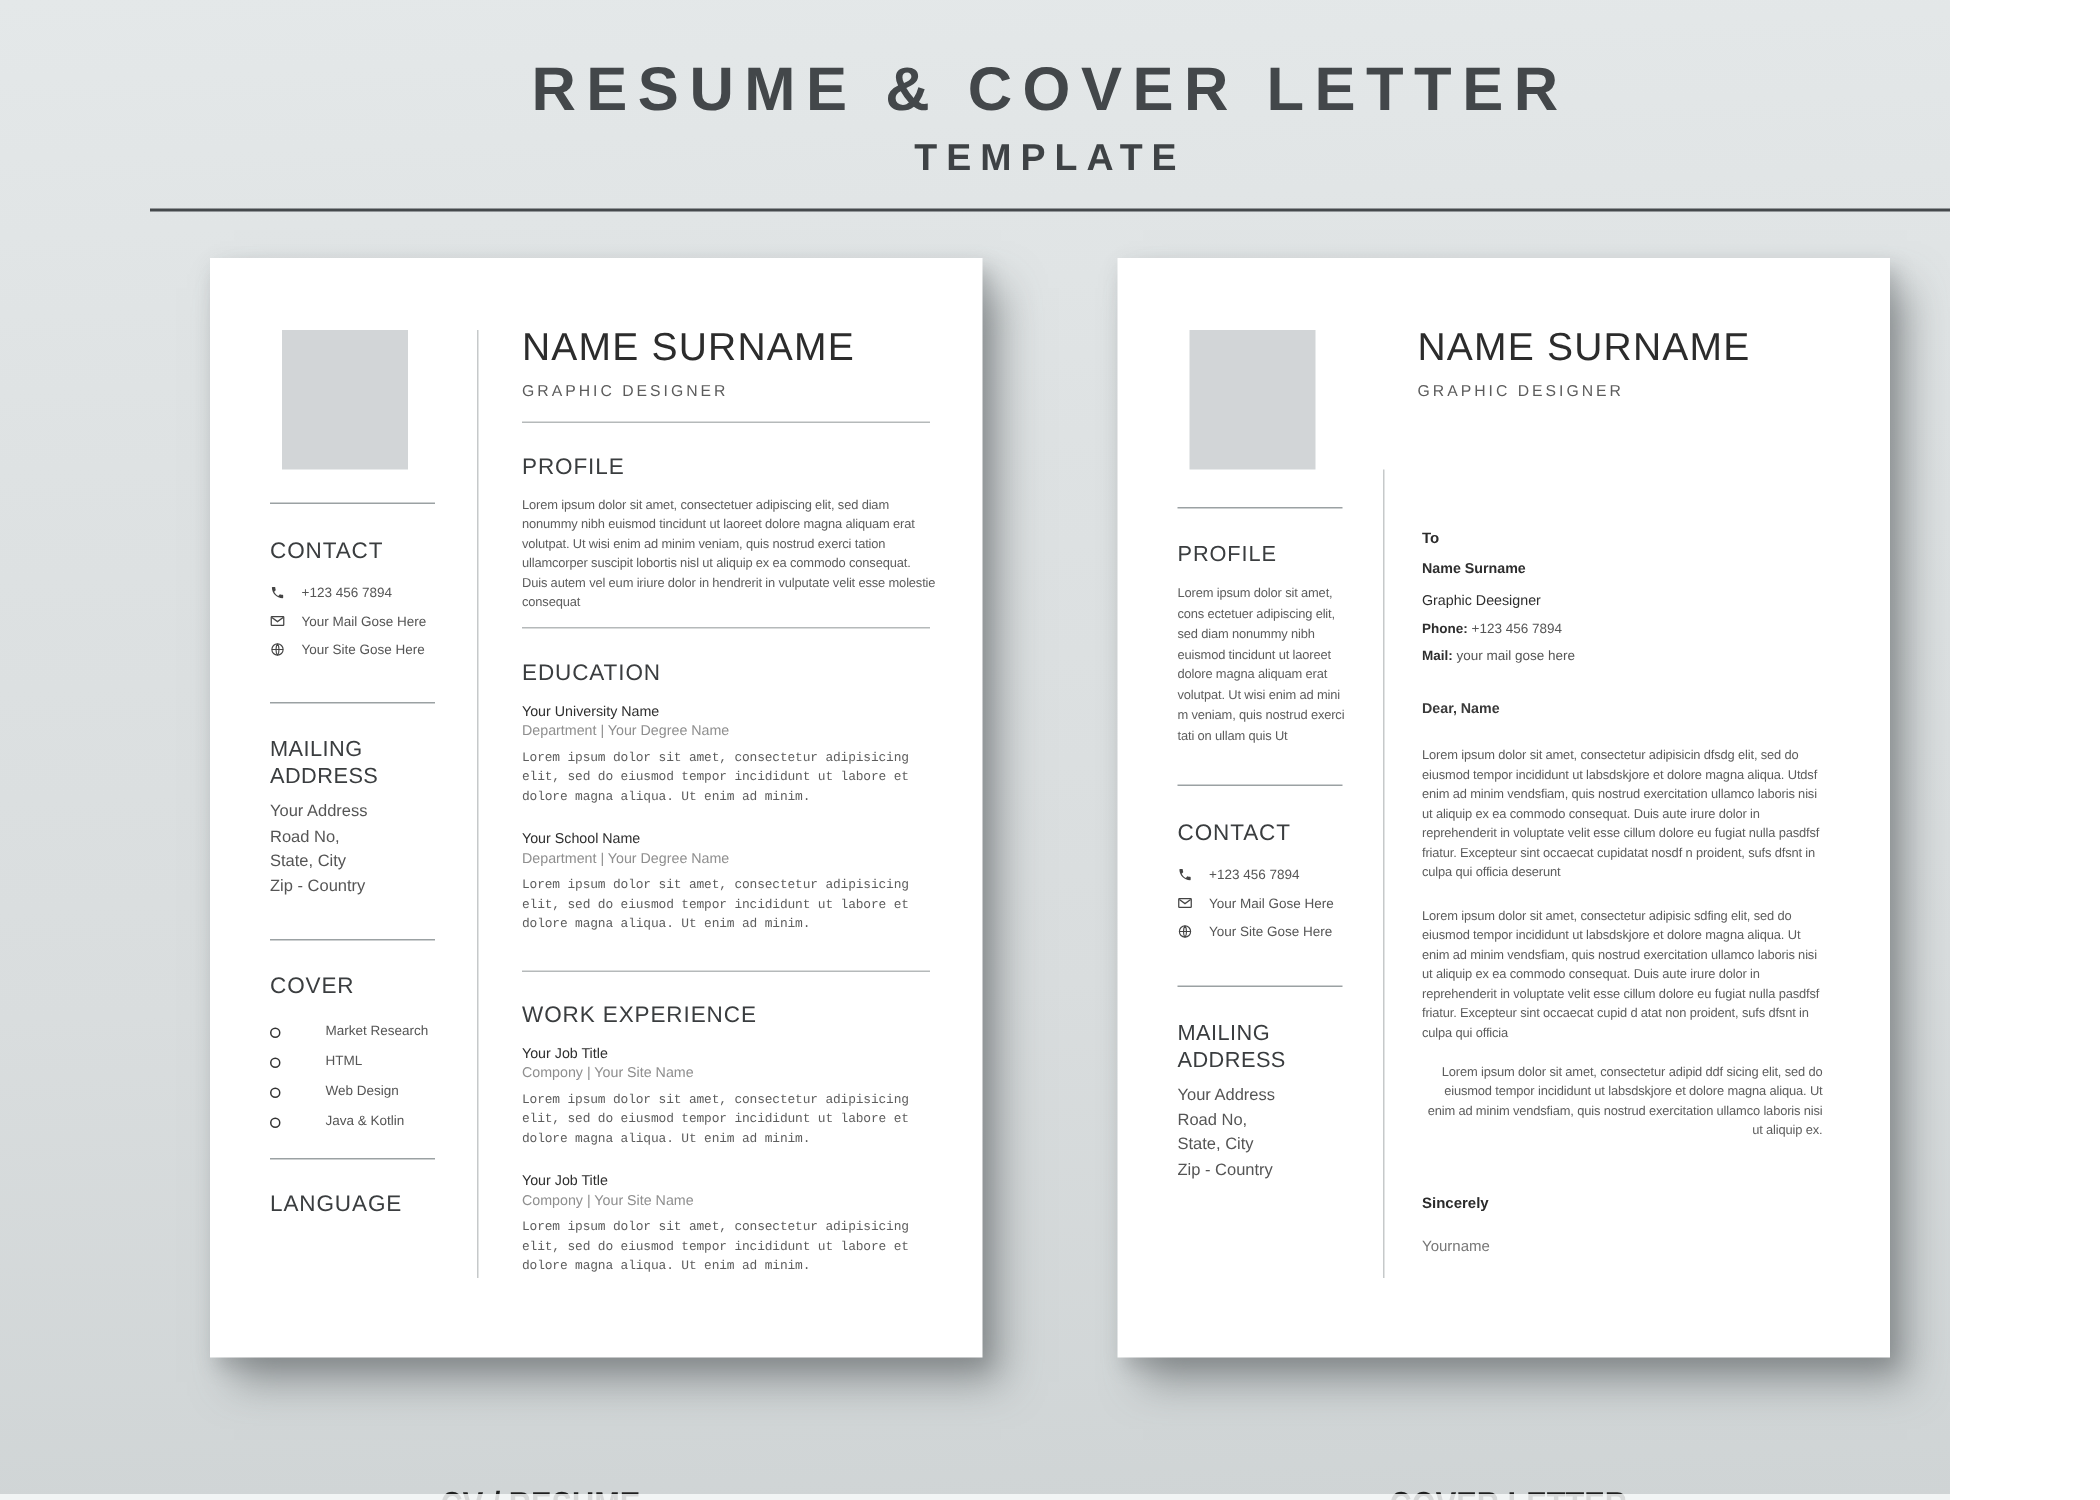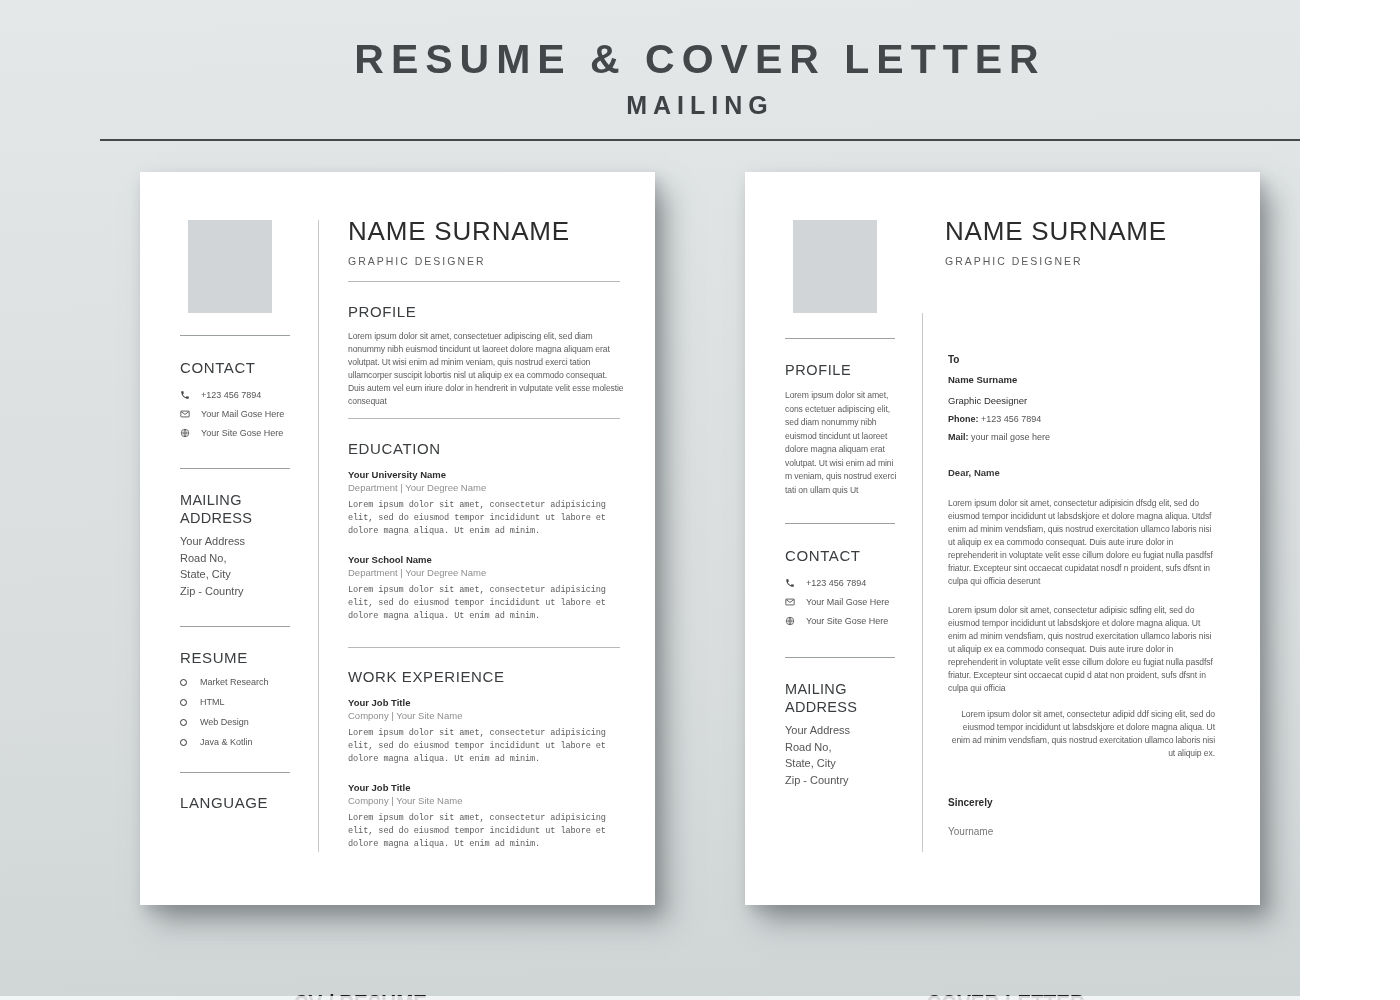--- a/index.html
+++ b/index.html
@@ -35,21 +35,21 @@
   .c-list{margin-top:8px;}
   .c-row{display:flex;align-items:center;height:19px;}
   .ico{width:11px;display:flex;align-items:center;flex:0 0 11px;}
   .ico svg{width:10px;height:10px;}
   .c-txt{font-size:9px;color:#555;margin-left:10px;white-space:nowrap;}
   .h-mailing{margin-top:22px!important;font-size:14.5px!important;letter-spacing:.3px!important;}
   .addr{margin-top:6px;}
   .addr div{font-size:11px;color:#555;line-height:16.5px;}
   .h-skills{margin-top:22px!important;}
   .s-list{margin-top:5px;}
-  .s-row{display:flex;align-items:center;height:20px;}
+  .s-row{display:flex;align-items:flex-end;height:20px;gap:17px;}
   .ring{width:5px;height:5px;border:1.4px solid #333;border-radius:50%;flex:0 0 5px;}
   .s-txt{font-size:9px;color:#555;margin-left:13px;white-space:nowrap;}
   .h-lang{margin-top:21px!important;}
   .l-list{margin-top:11px;width:104px;}
   .l-row{display:flex;justify-content:space-between;height:20px;font-size:9px;color:#555;}
   .side .sep2{margin-top:26px;}
   .side .sep3{margin-top:27px;}
   .side .sep4{margin-top:20px;}
 
   
@@ -59,21 +59,21 @@
   .rule{height:1px;background:#b5b9ba;width:272px;}
   .rule-1{margin-top:13px;}
   .rule-2{margin-top:10px;}
   .rule-3{margin-top:24px;}
   .r-main h2{margin:21px 0 0;font-size:15px;font-weight:400;letter-spacing:.6px;color:#3a3d3f;line-height:18px;}
   .h-work{margin-top:20px!important;}
   .body-txt{font-size:8.6px;line-height:13px;letter-spacing:-.1px;color:#5d5d5d;}
   .r-profile-body{margin-top:9px;}
   .entry{margin-top:10px;}
   .entry + .entry{margin-top:15px;}
-  .e-title{font-size:9.5px;font-weight:700;color:#2e2e2e;line-height:13px;}
+  .e-title{font-size:9.5px;font-weight:400;color:#2e2e2e;line-height:13px;}
   .e-sub{font-size:9.5px;color:#8f8f8f;line-height:13px;margin-top:0;}
   .e-body{margin-top:5px;font-family:Liberation Mono, monospace;}
 
   
   .h-profile-side{margin-top:22px!important;font-size:14.5px!important;}
   .side-profile-body{margin-top:10px;width:112px;line-height:13.5px;}
 
   
   .c-main{position:absolute;left:203px;top:182px;width:267px;}
   .to-label{font-size:10px;font-weight:700;color:#2b2b2b;line-height:12px;}
@@ -95,21 +95,21 @@
   .cap-resume{left:140px;}
   .cap-cover{left:786px;}
 </style>
 </head>
 <body>
 
 <div id="canvas">
 
   <div class="hdr">
     <div class="hdr-title">RESUME &amp; COVER LETTER</div>
-    <div class="hdr-sub">MAILING</div>
+    <div class="hdr-sub">TEMPLATE</div>
   </div>
   <div class="hdr-line"></div>
 
   <div class="page page-resume">
     <div class="photo"></div>
     <div class="vline"></div>
 
     <div class="side">
       <div class="sep"></div>
 
@@ -146,21 +146,21 @@
       <div class="sep sep2"></div>
       <h3 class="h-mailing">MAILING ADDRESS</h3>
       <div class="addr">
         <div>Your Address</div>
         <div>Road No,</div>
         <div>State, City</div>
         <div>Zip - Country</div>
       </div>
 
       <div class="sep sep3"></div>
-      <h3 class="h-skills">RESUME</h3>
+      <h3 class="h-skills">COVER</h3>
       <div class="s-list">
         <div class="s-row">
             <span class="ring"></span>
             <span class="s-txt">Market Research</span>
           </div>
         <div class="s-row">
             <span class="ring"></span>
             <span class="s-txt">HTML</span>
           </div>
         <div class="s-row">

